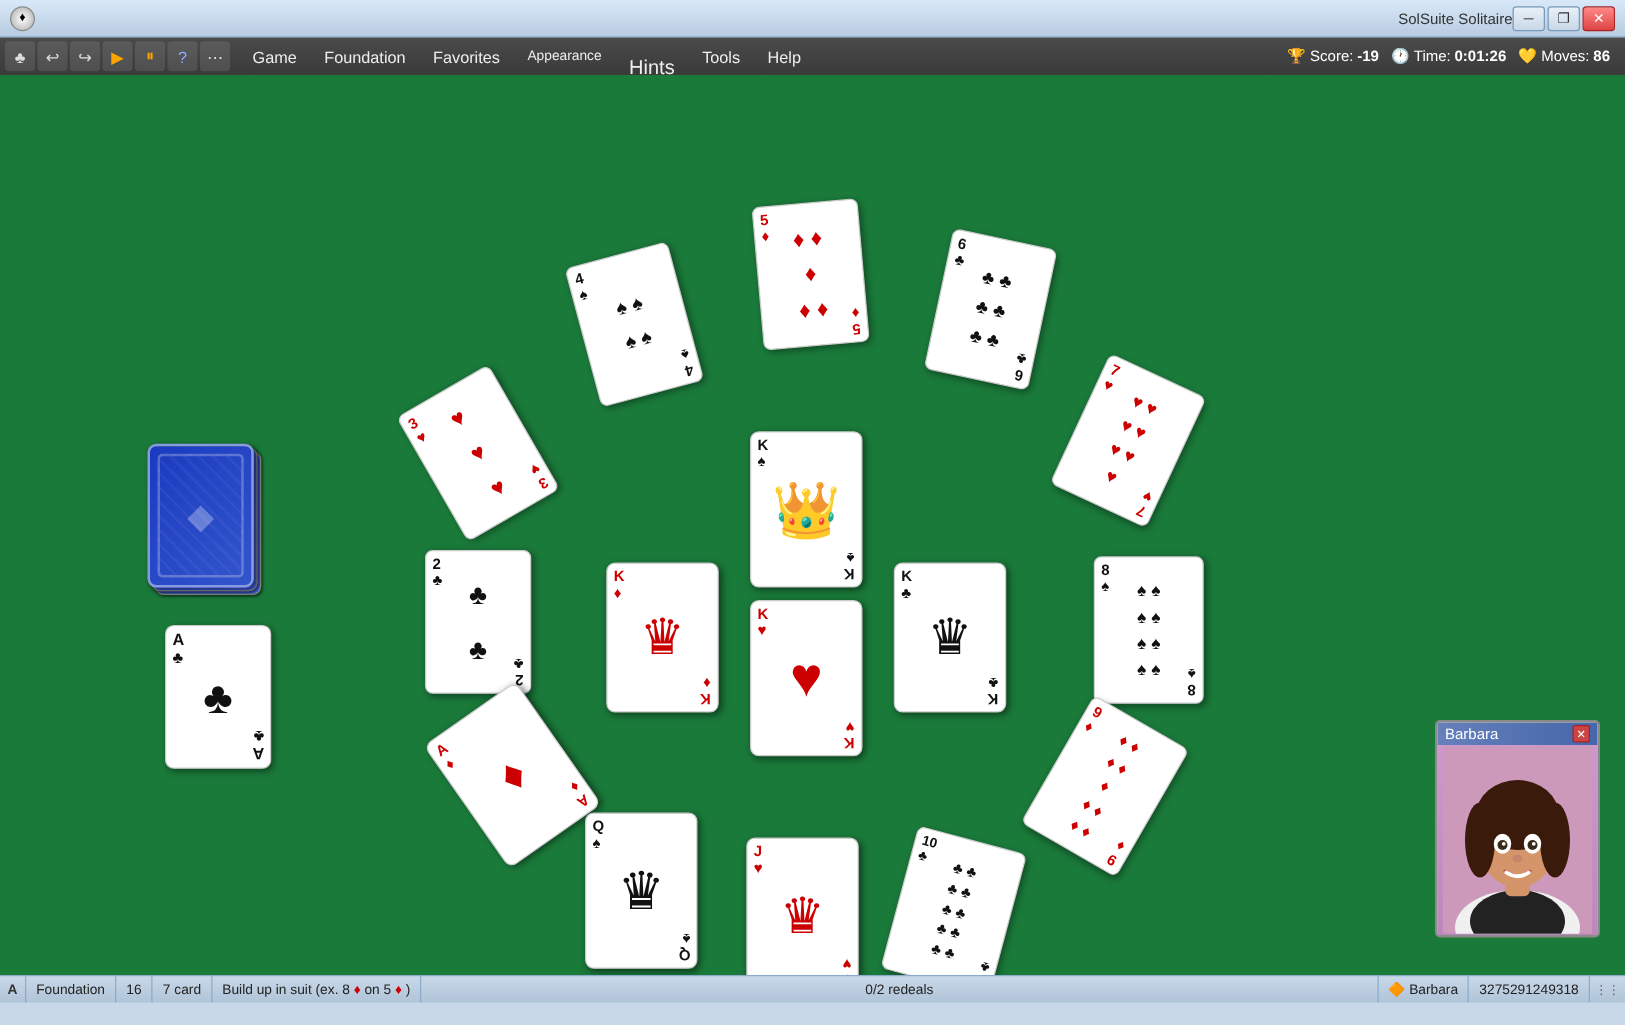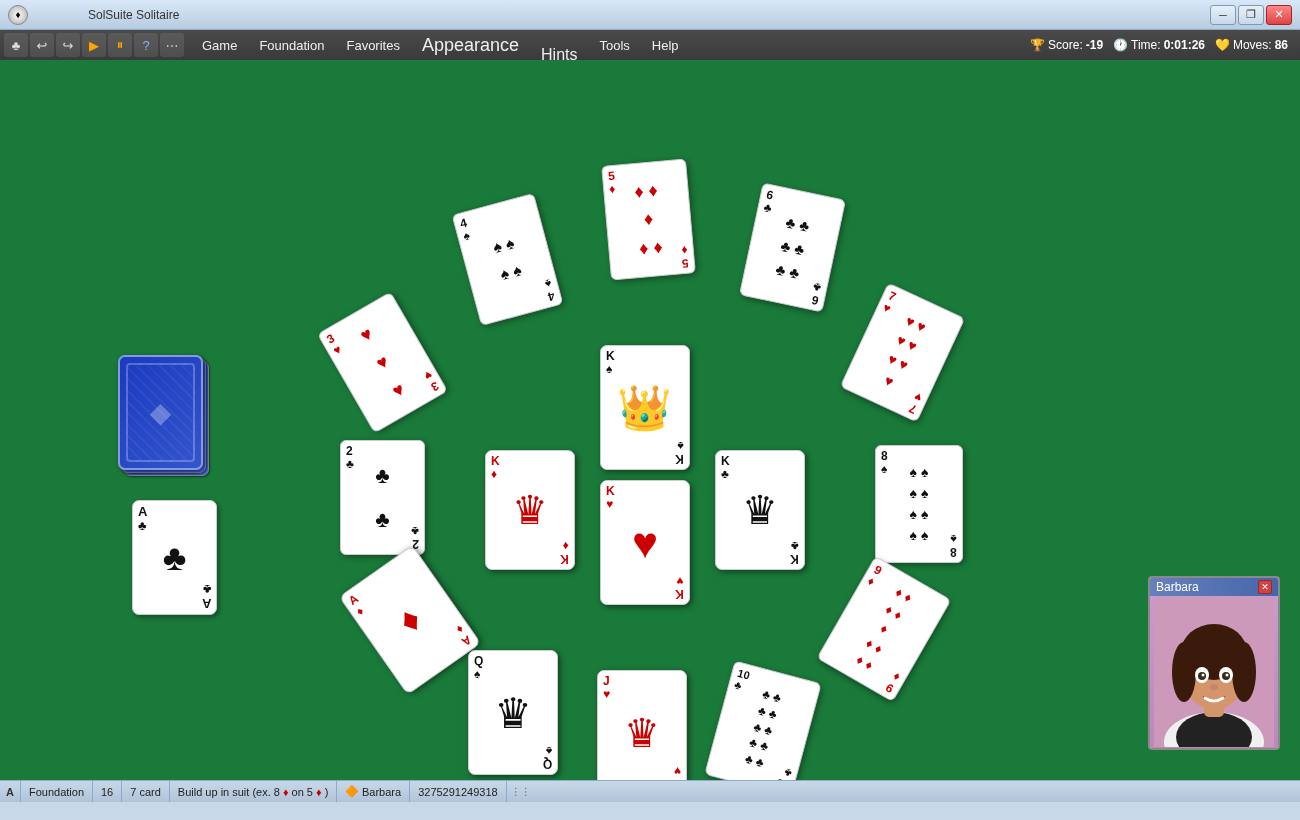--- a/index.html
+++ b/index.html
@@ -59,42 +59,42 @@
       overflow: hidden;
     }
   </style>
 </head>
 <body>
 
 <div id="titlebar">
   <div style="display:flex;align-items:center;gap:6px;width:80px;">
     <div style="width:20px;height:20px;background:radial-gradient(circle,#fff,#aaa);border-radius:50%;border:1px solid #888;display:flex;align-items:center;justify-content:center;font-size:10px;">♦</div>
   </div>
-  <div style="flex:1;text-align:left;font-size:12px;color:#333;">SolSuite Solitaire</div>
+  <div style="flex:1;text-align:right;font-size:12px;color:#333;">SolSuite Solitaire</div>
   <div style="display:flex;gap:2px;">
     <div style="width:26px;height:20px;border:1px solid #7a9ab8;border-radius:3px;background:linear-gradient(to bottom,#e8f0f8,#c8d8e8);display:flex;align-items:center;justify-content:center;font-size:11px;cursor:pointer;color:#333;">─</div>
     <div style="width:26px;height:20px;border:1px solid #7a9ab8;border-radius:3px;background:linear-gradient(to bottom,#e8f0f8,#c8d8e8);display:flex;align-items:center;justify-content:center;font-size:11px;cursor:pointer;color:#333;">❐</div>
     <div style="width:26px;height:20px;border:1px solid #aa2222;border-radius:3px;background:linear-gradient(to bottom,#f88,#d44);display:flex;align-items:center;justify-content:center;font-size:11px;cursor:pointer;color:white;">✕</div>
   </div>
 </div>
 
 <div id="menubar">
   <div style="display:flex;gap:2px;margin-right:6px;">
     <div style="width:24px;height:24px;border-radius:3px;display:flex;align-items:center;justify-content:center;background:rgba(255,255,255,0.1);font-size:13px;cursor:pointer;color:#ddd;">♣</div>
     <div style="width:24px;height:24px;border-radius:3px;display:flex;align-items:center;justify-content:center;background:rgba(255,255,255,0.1);font-size:13px;cursor:pointer;color:#ddd;">↩</div>
     <div style="width:24px;height:24px;border-radius:3px;display:flex;align-items:center;justify-content:center;background:rgba(255,255,255,0.1);font-size:13px;cursor:pointer;color:#ddd;">↪</div>
     <div style="width:24px;height:24px;border-radius:3px;display:flex;align-items:center;justify-content:center;background:rgba(255,255,255,0.1);font-size:13px;cursor:pointer;color:orange;">▶</div>
     <div style="width:24px;height:24px;border-radius:3px;display:flex;align-items:center;justify-content:center;background:rgba(255,255,255,0.1);font-size:13px;cursor:pointer;color:orange;">⏸</div>
     <div style="width:24px;height:24px;border-radius:3px;display:flex;align-items:center;justify-content:center;background:rgba(255,255,255,0.1);font-size:13px;cursor:pointer;color:#88aaff;">?</div>
     <div style="width:24px;height:24px;border-radius:3px;display:flex;align-items:center;justify-content:center;background:rgba(255,255,255,0.1);font-size:13px;cursor:pointer;color:#ddd;">⋯</div>
   </div>
   <div style="padding:4px 10px;font-size:13px;color:#eee;cursor:pointer;border-radius:3px;">Game</div>
   <div style="padding:4px 10px;font-size:13px;color:#eee;cursor:pointer;border-radius:3px;">Foundation</div>
   <div style="padding:4px 10px;font-size:13px;color:#eee;cursor:pointer;border-radius:3px;">Favorites</div>
-  <div style="padding:4px 10px;font-size:18px;color:#eee;cursor:pointer;border-radius:3px;">Appearance</div>
+  <div style="padding:4px 10px;font-size:11px;color:#eee;cursor:pointer;border-radius:3px;">Appearance</div>
   <div style="padding:4px 10px;font-size:16px;color:#eee;cursor:pointer;border-radius:3px;margin-top:20px;">Hints</div>
   <div style="padding:4px 10px;font-size:13px;color:#eee;cursor:pointer;border-radius:3px;">Tools</div>
   <div style="padding:4px 10px;font-size:13px;color:#eee;cursor:pointer;border-radius:3px;">Help</div>
   <div style="margin-left:auto;display:flex;align-items:center;gap:10px;color:#fff;font-size:12px;padding-right:8px;">
     <div style="display:flex;align-items:center;gap:3px;">
       <span style="color:#ffcc44;">🏆</span>
       <span>Score:</span>
       <span style="font-weight:bold;">-19</span>
     </div>
     <div style="display:flex;align-items:center;gap:3px;">
@@ -281,20 +281,23 @@
   <div style="padding:0 8px;border-right:1px solid #8aabcc;height:100%;display:flex;align-items:center;">
     <span>7 card</span>
   </div>
   <div style="padding:0 8px;border-right:1px solid #8aabcc;height:100%;display:flex;align-items:center;gap:3px;">
     <span>Build up in suit (ex. 8 </span>
     <span style="color:#cc0000;">♦</span>
     <span> on 5 </span>
     <span style="color:#cc0000;">♦</span>
     <span>)</span>
   </div>
+  <div style="padding:0 8px;border-right:1px solid #8aabcc;height:100%;display:flex;align-items:center;flex:1;justify-content:center;">
+    <span>0/2 redeals</span>
+  </div>
   <div style="padding:0 8px;border-right:1px solid #8aabcc;height:100%;display:flex;align-items:center;gap:3px;">
     <span style="color:#ffcc00;">🔶</span>
     <span>Barbara</span>
   </div>
   <div style="padding:0 8px;border-right:1px solid #8aabcc;height:100%;display:flex;align-items:center;">
     <span>3275291249318</span>
   </div>
   <div style="padding:0 4px;height:100%;display:flex;align-items:center;cursor:se-resize;">
     <span style="color:#666;font-size:10px;">⋮⋮</span>
   </div>

